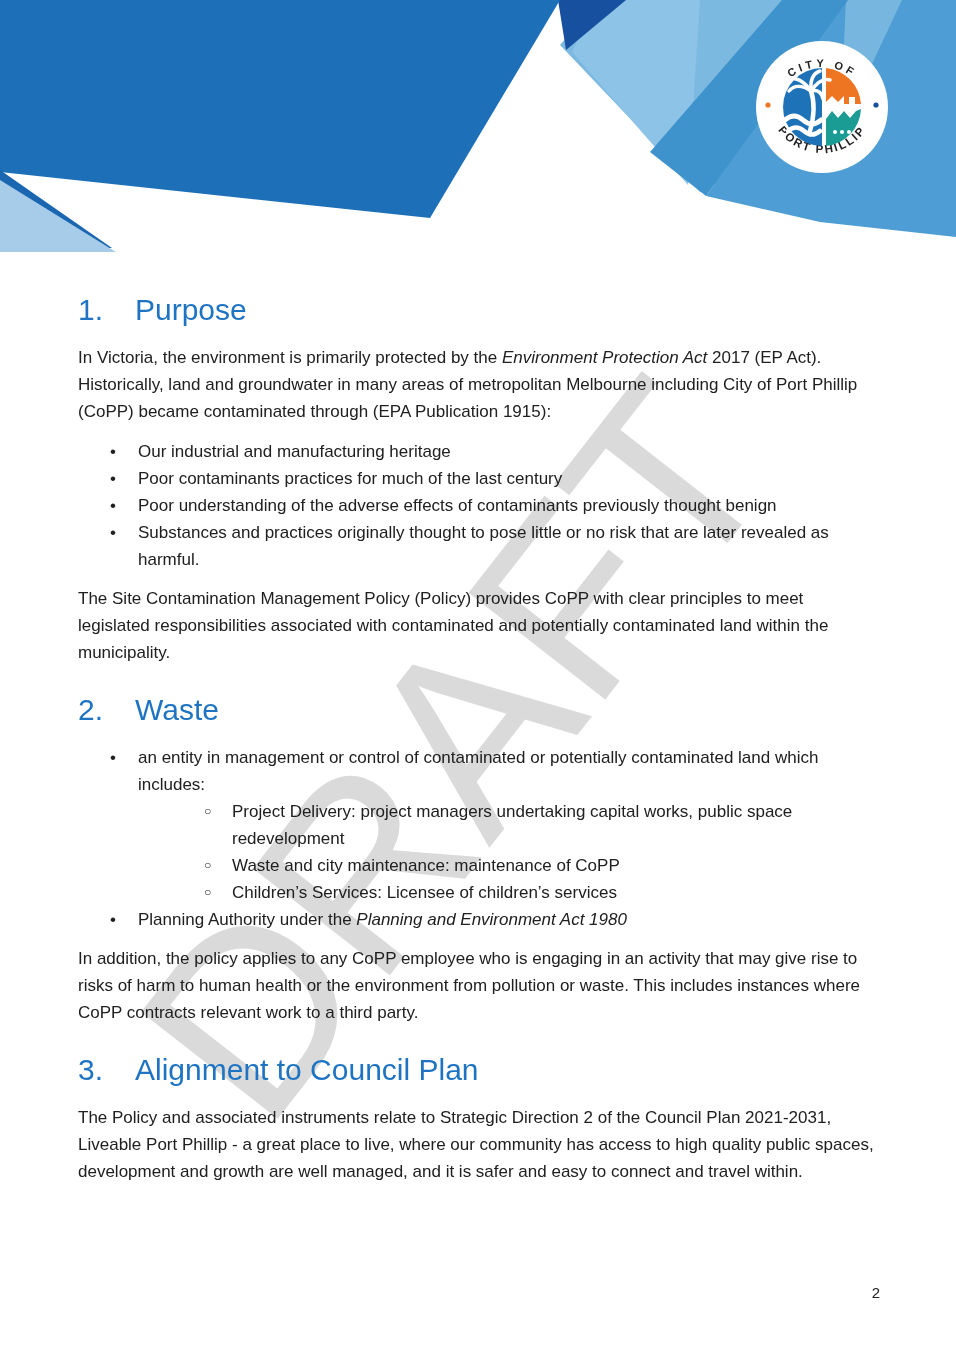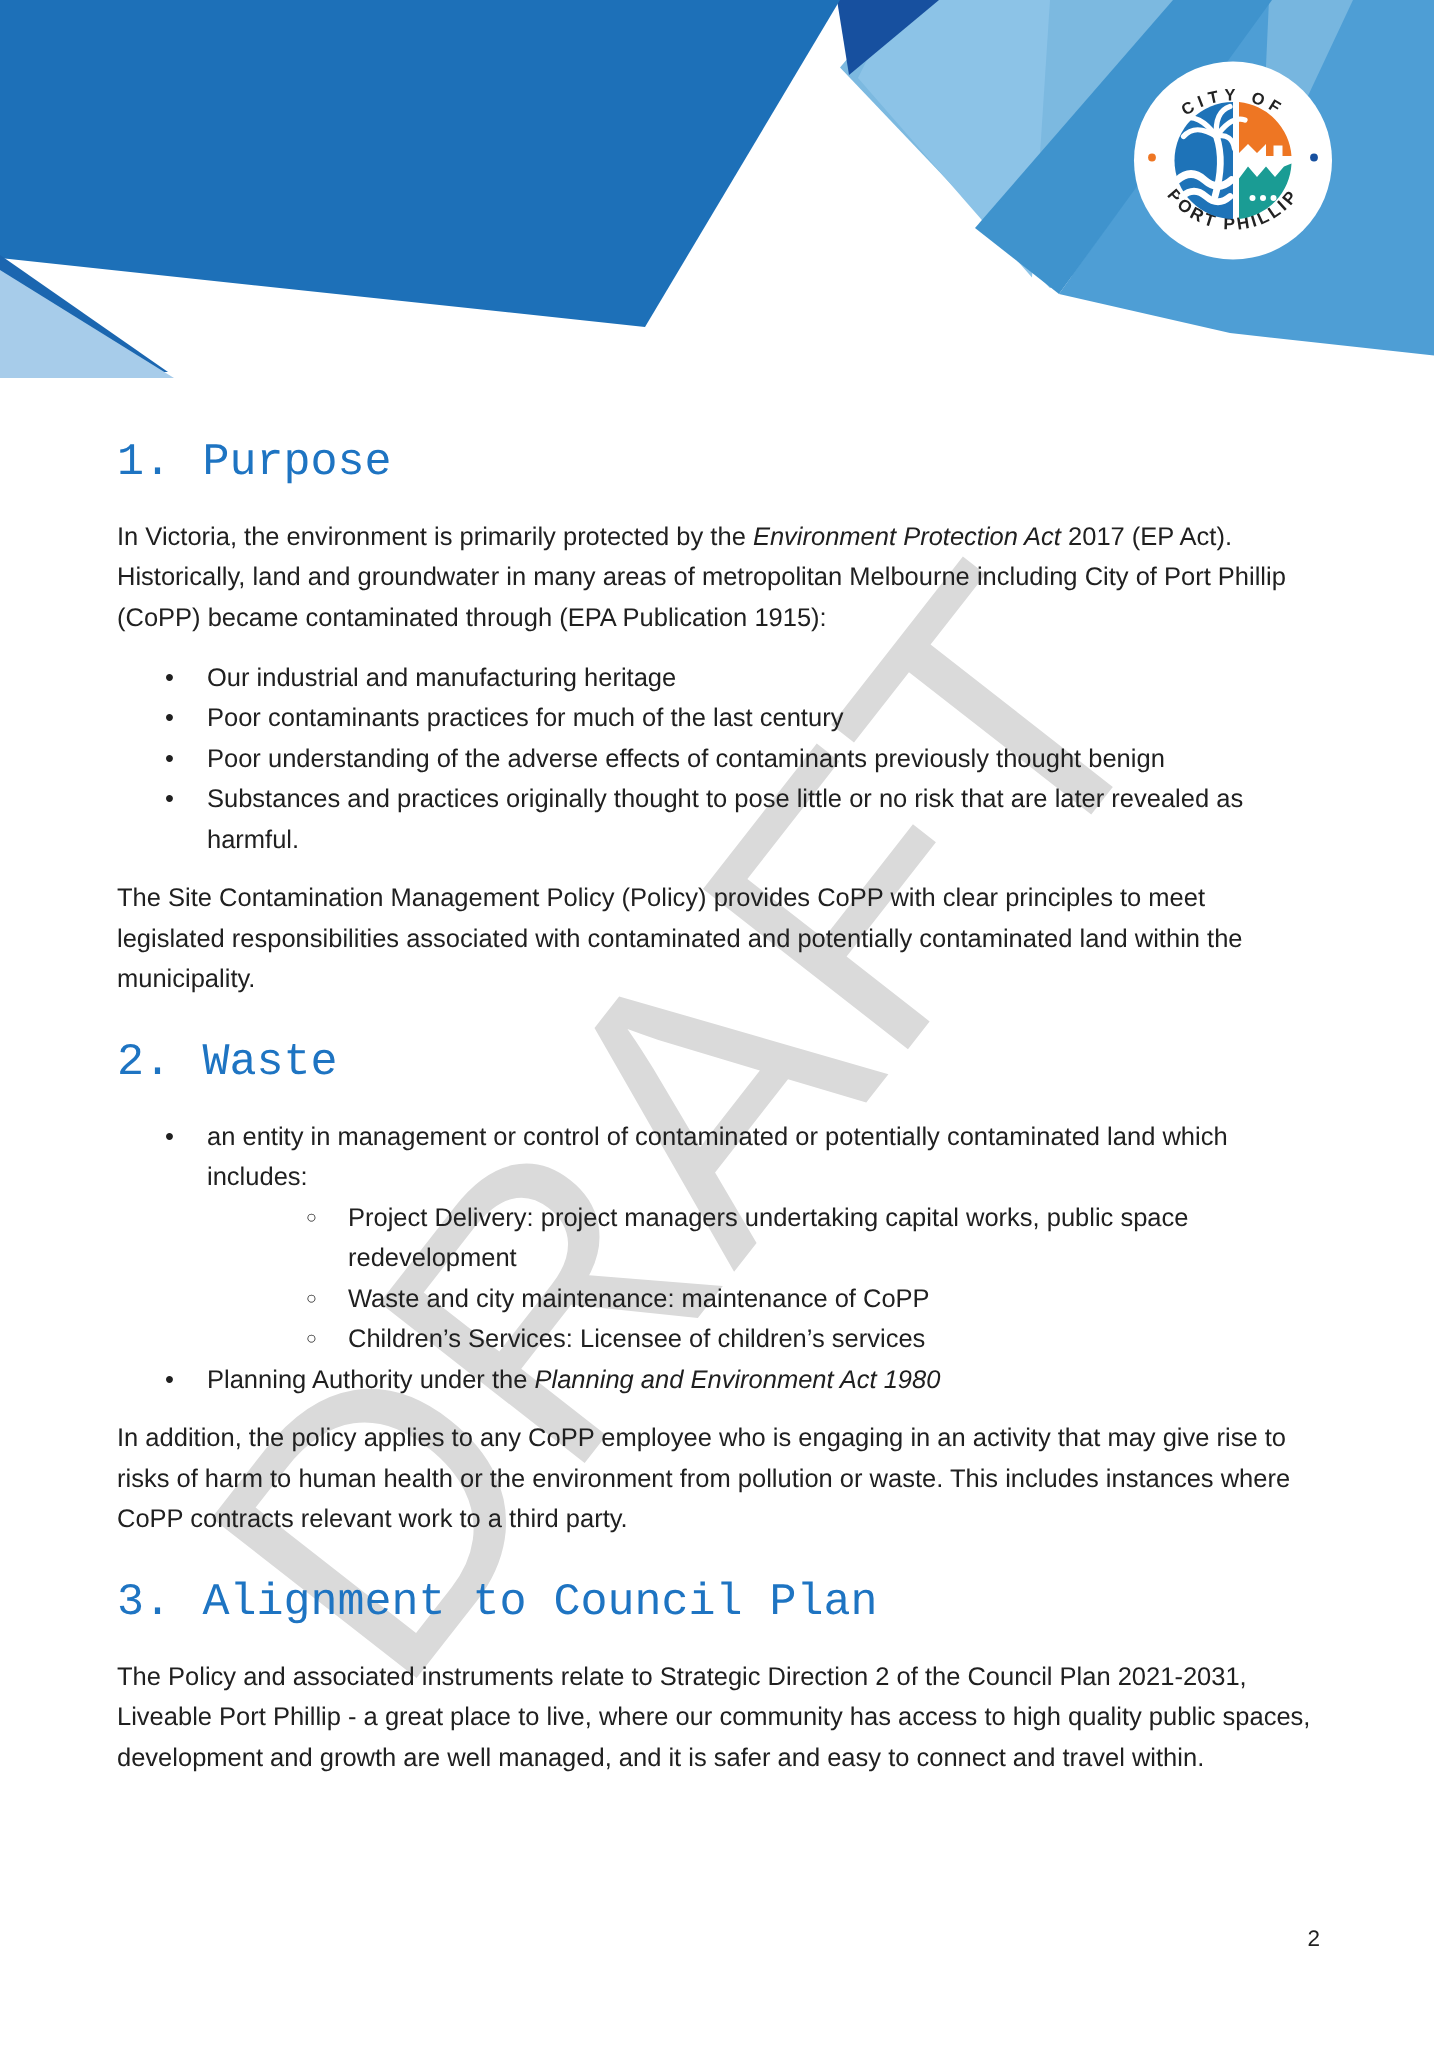--- a/index.html
+++ b/index.html
@@ -39,21 +39,20 @@
     z-index: 1;
     font-size: 17px;
     line-height: 27px;
   }
   .section-heading {
     font-size: 30px;
     line-height: 35px;
     font-weight: 400;
     color: #1E74C2;
     margin: 0 0 17px 0;
-    font-family: Liberation Mono, monospace;
   }
   .section-heading .sec-num {
     display: inline-block;
     width: 57px;
   }
   #heading-1 { margin-top: 292px; }
   #heading-2, #heading-3 { margin-top: 26px; }
   p { margin: 0 0 13px 0; }
   .italic { font-style: italic; }
   ul { list-style: none; margin: 0 0 12px 0; padding: 0; }

